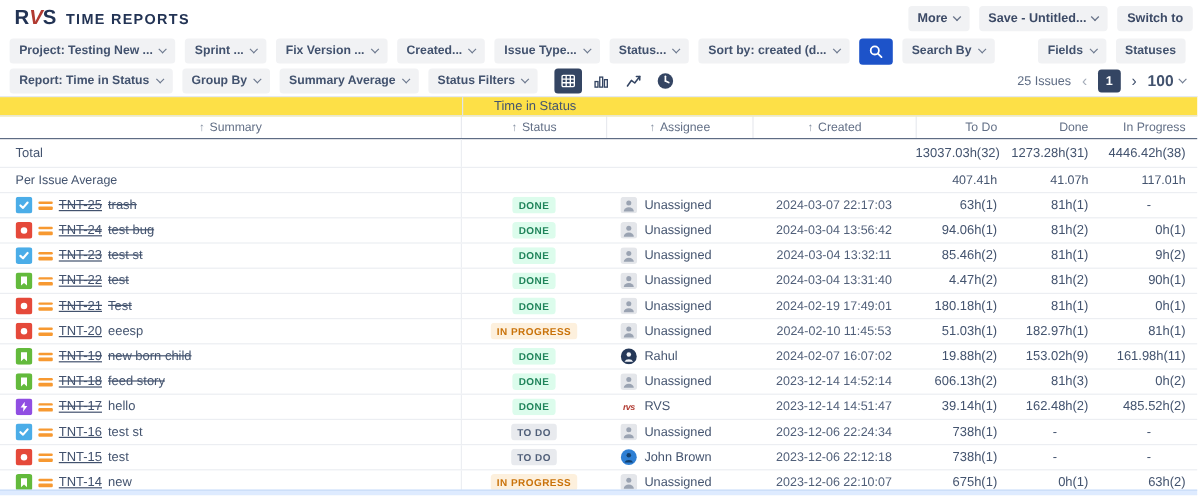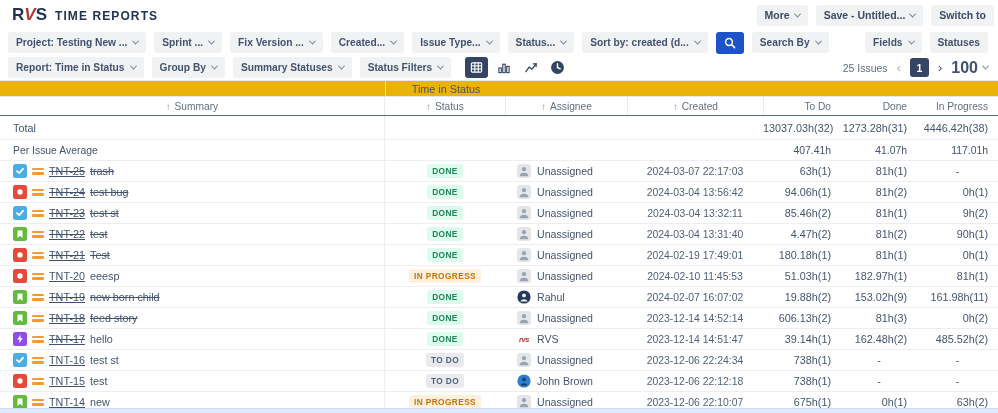--- a/index.html
+++ b/index.html
@@ -31,24 +31,24 @@
 
   .view-icons { display:flex; align-items:center; gap:4px; margin-left:6px; }
   .vicon { width:23px; height:21px; border:none; border-radius:3px; background:#f1f2f4; display:inline-flex; align-items:center; justify-content:center; cursor:pointer; }
   .vicon.sel { background:#344563; }
   .vicon.plain { background:transparent; }
 
   .pagination { margin-left:auto; display:flex; align-items:center; gap:7px; font-size:10.5px; color:#5e6c84; }
   .pg-arrow { background:none; border:none; font-size:13px; line-height:1; color:#42526e; cursor:pointer; font-family:inherit; padding:0 2px; }
   .pg-arrow.dis { color:#a5adba; }
   .pg-num { width:19px; height:19px; border:none; border-radius:3px; background:#344563; color:#fff; font-size:10.5px; font-weight:700; cursor:pointer; font-family:inherit; }
-  .pg-size { background:none; border:none; display:inline-flex; align-items:center; gap:5px; color:#42526e; font-size:16px; font-weight:600; cursor:pointer; font-family:inherit; }
+  .pg-size { background:none; border:none; display:inline-flex; align-items:center; gap:5px; color:#42526e; font-size:13px; font-weight:600; cursor:pointer; font-family:inherit; }
 
   
-  .band { position:relative; height:17px; background:#eab308; border-top:1px solid #e4e9f0; border-bottom:1px solid #e4e9f0; }
+  .band { position:relative; height:17px; background:#fde047; border-top:1px solid #e4e9f0; border-bottom:1px solid #e4e9f0; }
   .band-title { position:absolute; left:385px; width:122px; top:0; height:100%; display:flex; align-items:center; justify-content:center;
                 font-size:10.8px; color:#44546f; }
   .band::before { content:""; position:absolute; left:385px; top:0; bottom:0; width:1px; background:#dfe4ec; }
 
   
   .grid-row { display:grid; grid-template-columns:385px 120px 122px 136px 78px 76px 81px; align-items:center; }
   .thead { height:19px; border-bottom:1px solid #5e6c84; color:#626f86; font-size:10.2px; }
   .th { display:flex; align-items:center; justify-content:center; gap:4px; height:100%; }
   .th .arr { font-size:9.5px; color:#8590a2; }
   .th-sep { border-left:1px solid #e8eaef; }
@@ -168,21 +168,21 @@
   <div class="frow">
     <button class="pill">
         <span>Report: Time in Status</span>
         <i class="chev"></i>
       </button>
     <button class="pill">
         <span>Group By</span>
         <i class="chev"></i>
       </button>
     <button class="pill">
-        <span>Summary Statuses</span>
+        <span>Summary Average</span>
         <i class="chev"></i>
       </button>
     <button class="pill">
         <span>Status Filters</span>
         <i class="chev"></i>
       </button>
     <div class="view-icons">
       <button class="vicon sel">
         <span style="display:inline-flex">
             <svg width="13" height="13" viewBox="0 0 14 14">

